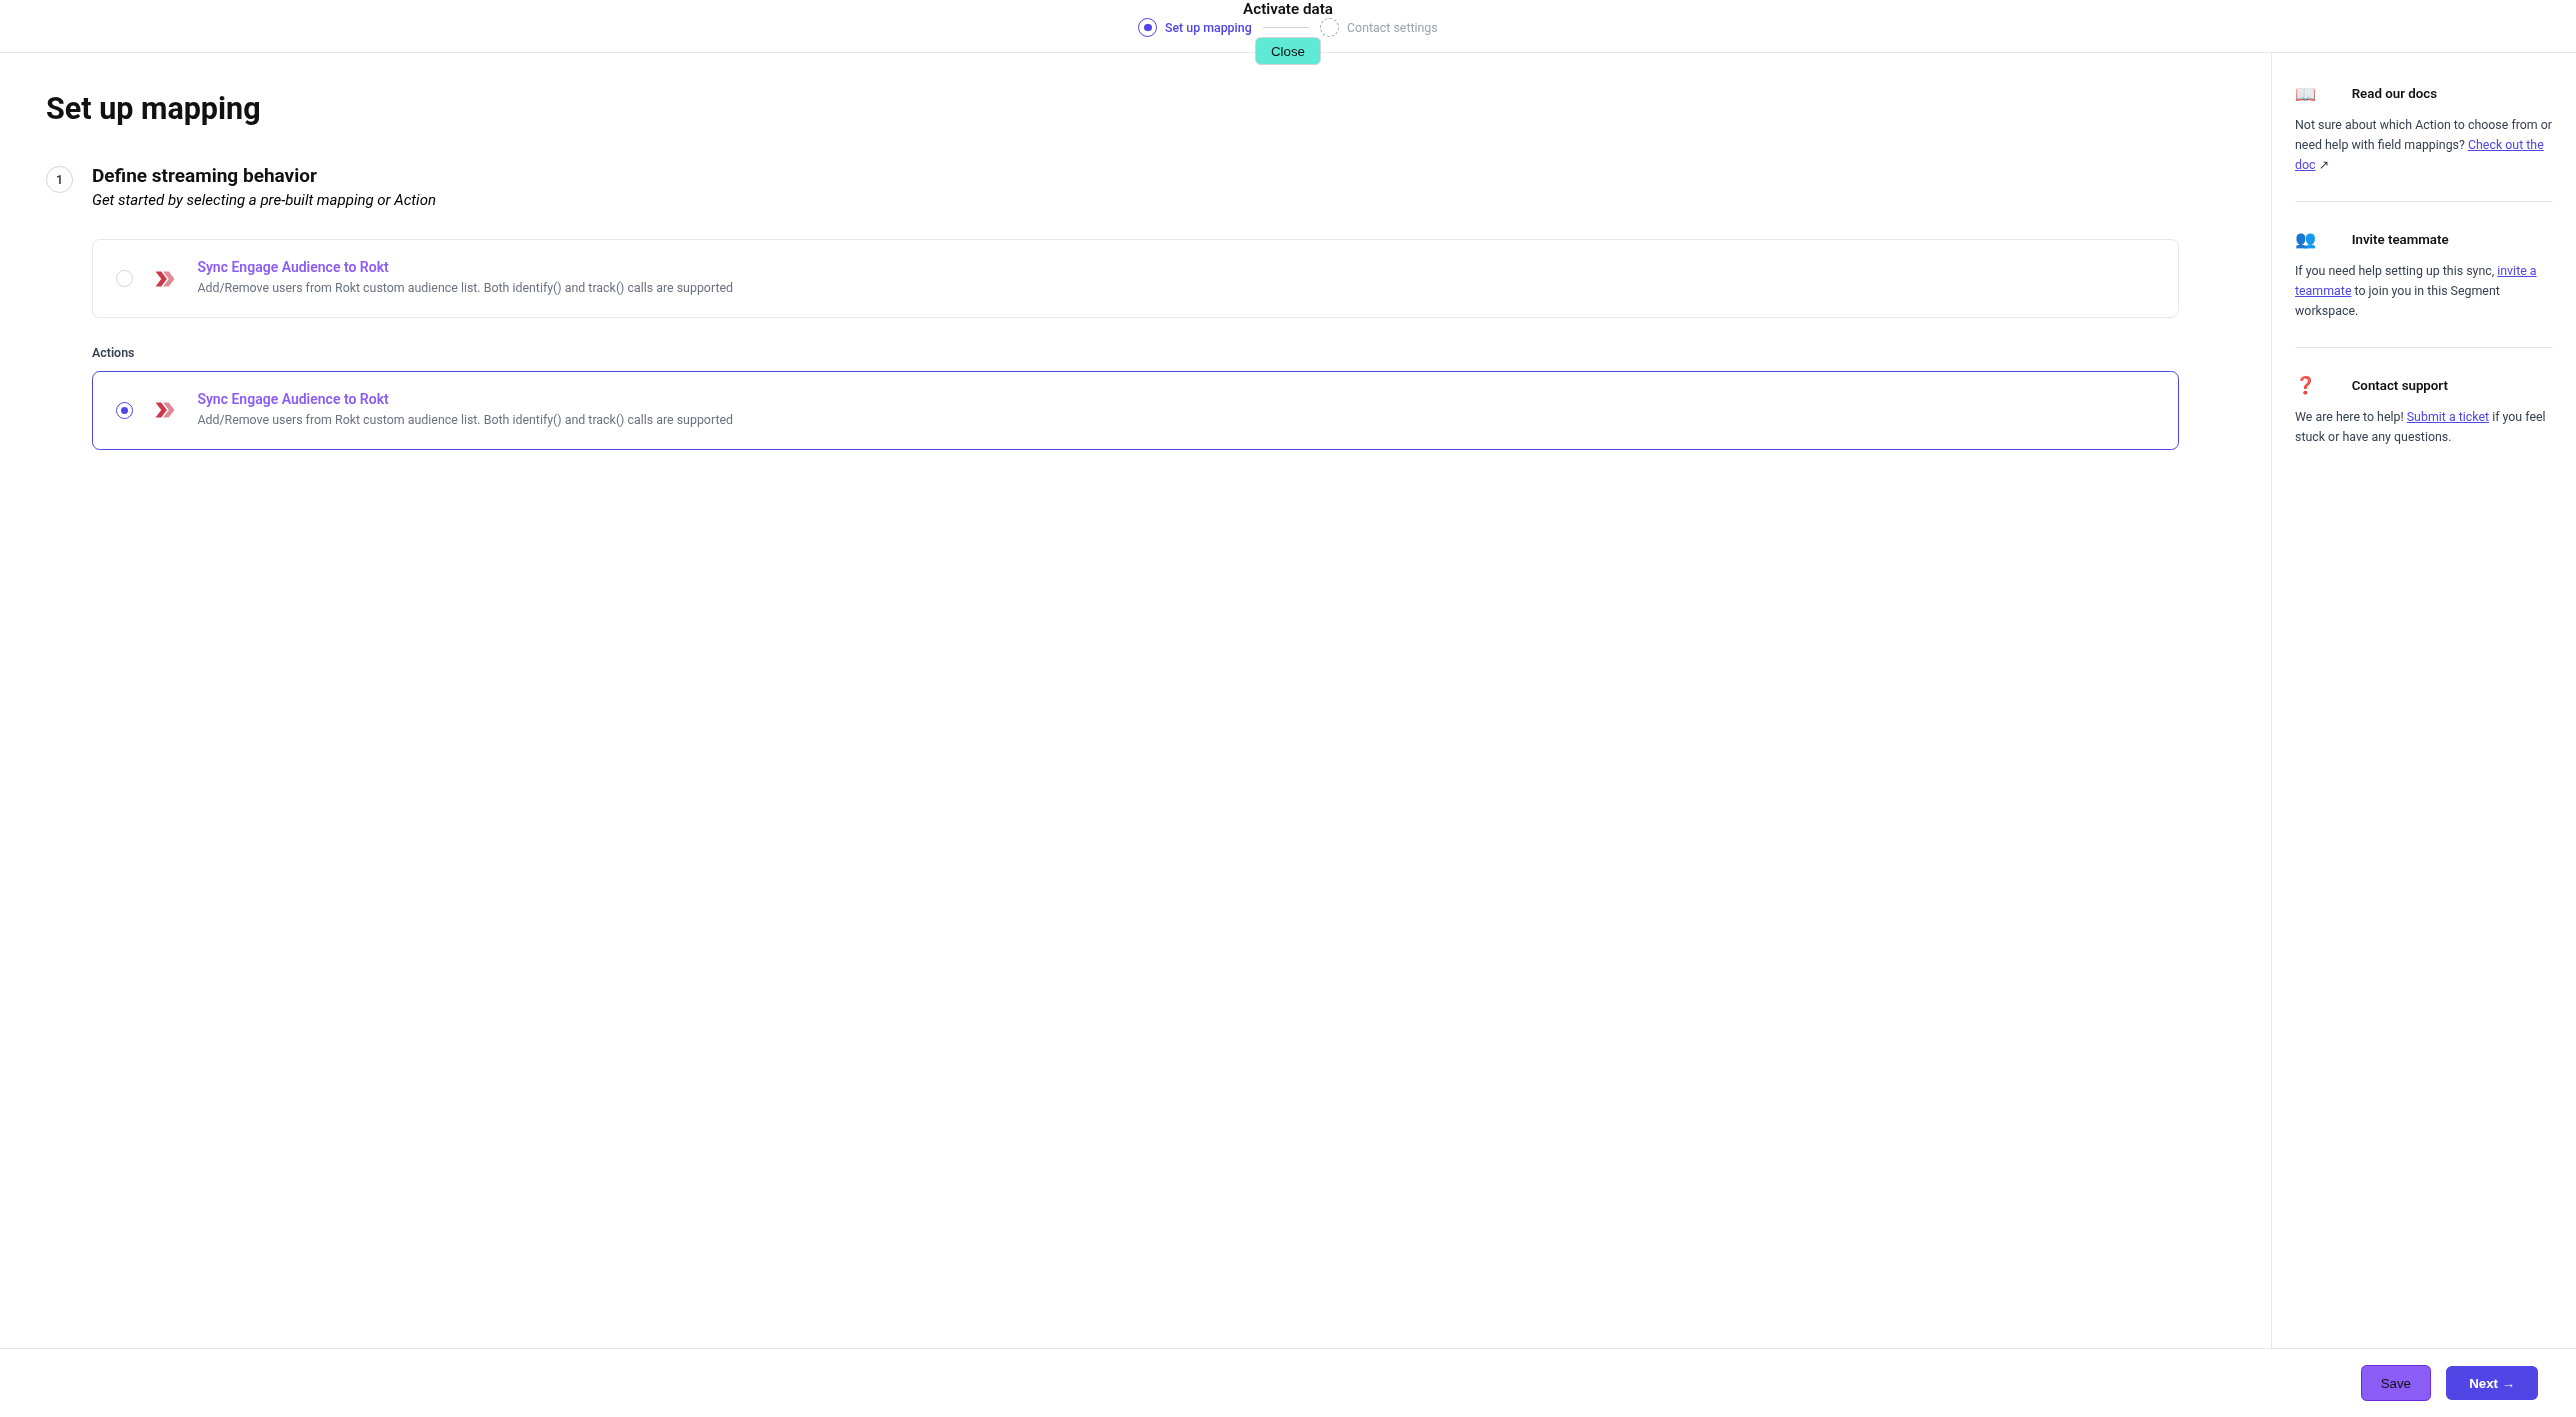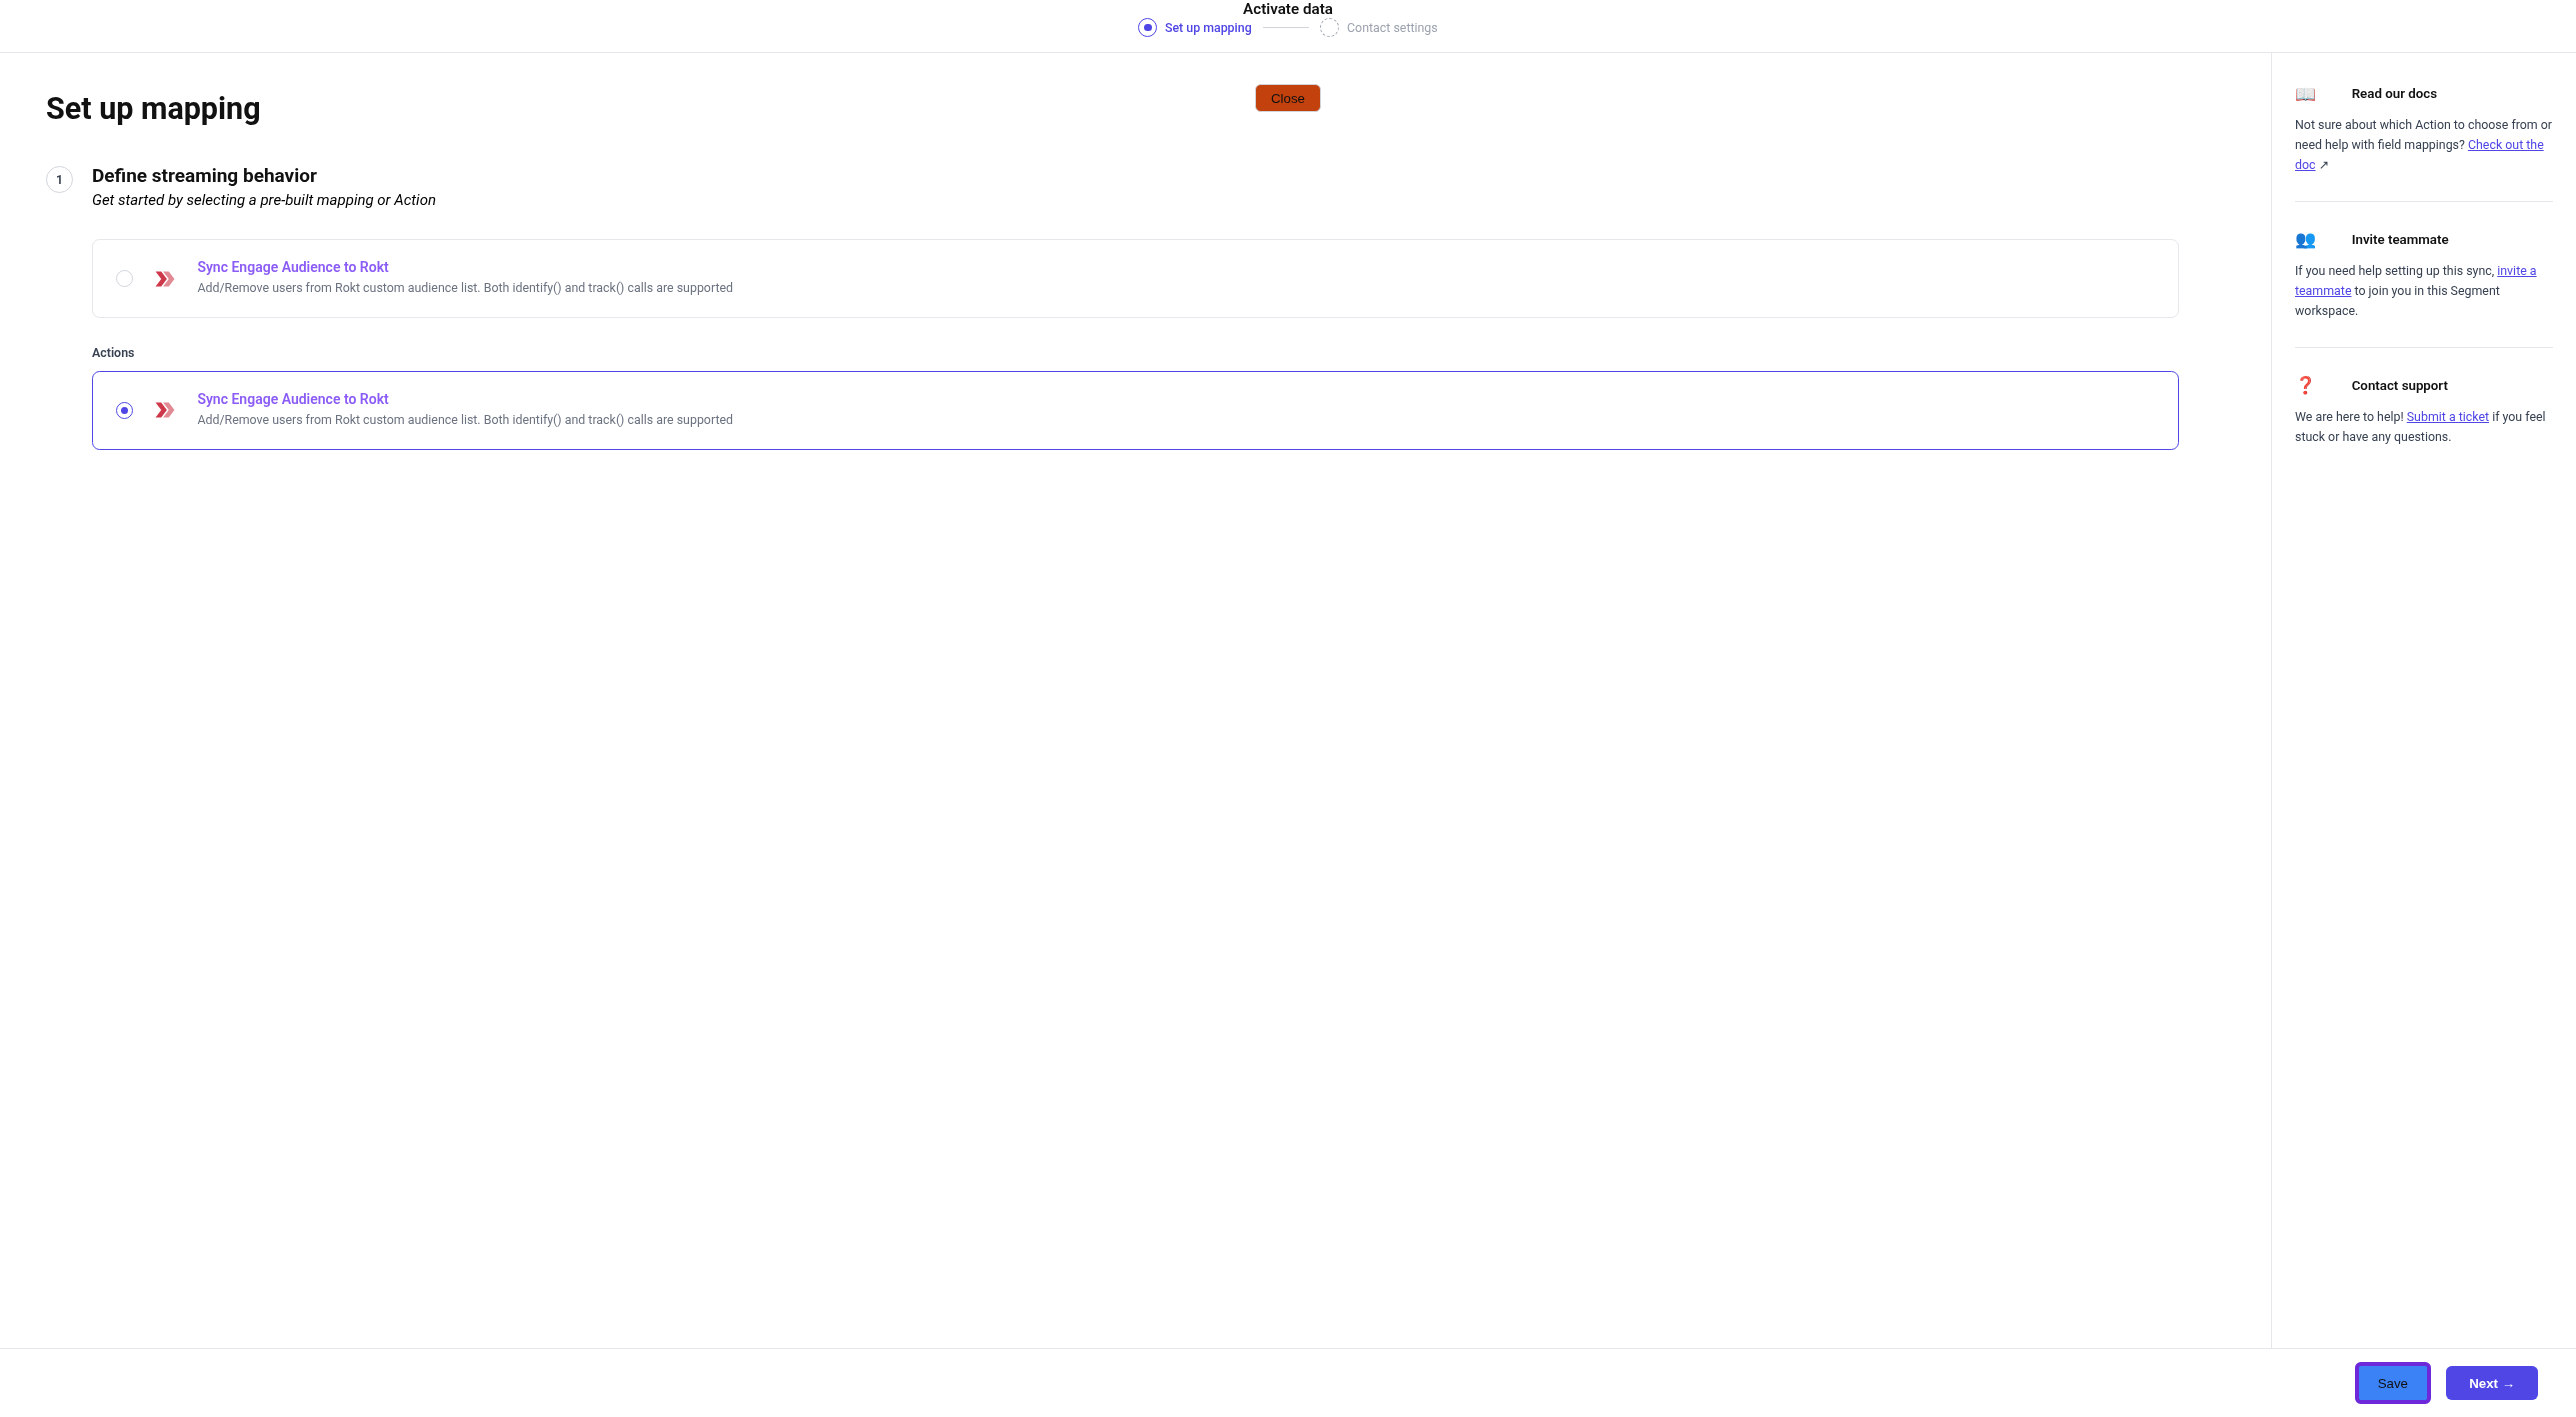--- a/index.html
+++ b/index.html
@@ -70,28 +70,27 @@
     .step-label-inactive {
       color: #9ca3af;
     }
     .step-connector {
       width: 46px;
       height: 1px;
       background: #d1d5db;
     }
     .close-btn {
       border: 1px solid #d1d5db;
-      background: #c2410c;
+      background: #5eead4;
       padding: 5.7px 15.2px;
       border-radius: 5.7px;
       font-size: 13.3px;
       font-weight: 500;
       cursor: pointer;
       color: #111;
-      margin-top: 47px;
     }
 
     
     .main {
       display: flex;
       height: calc(100vh - 53px);
     }
 
     
     .content {
@@ -256,22 +255,22 @@
       height: 69px;
       border-top: 1px solid #e5e7eb;
       display: flex;
       align-items: center;
       justify-content: flex-end;
       padding: 0 38px;
       background: #fff;
       gap: 15.2px;
     }
     .save-btn {
-      border: 4px solid #6d28d9;
-      background: #3b82f6;
+      border: 1px solid #6d28d9;
+      background: #8b5cf6;
       padding: 9.5px 19px;
       border-radius: 5.7px;
       font-size: 13.3px;
       font-weight: 500;
       cursor: pointer;
       color: #111;
     }
     .next-btn {
       background: #4f46e5;
       color: #fff;

